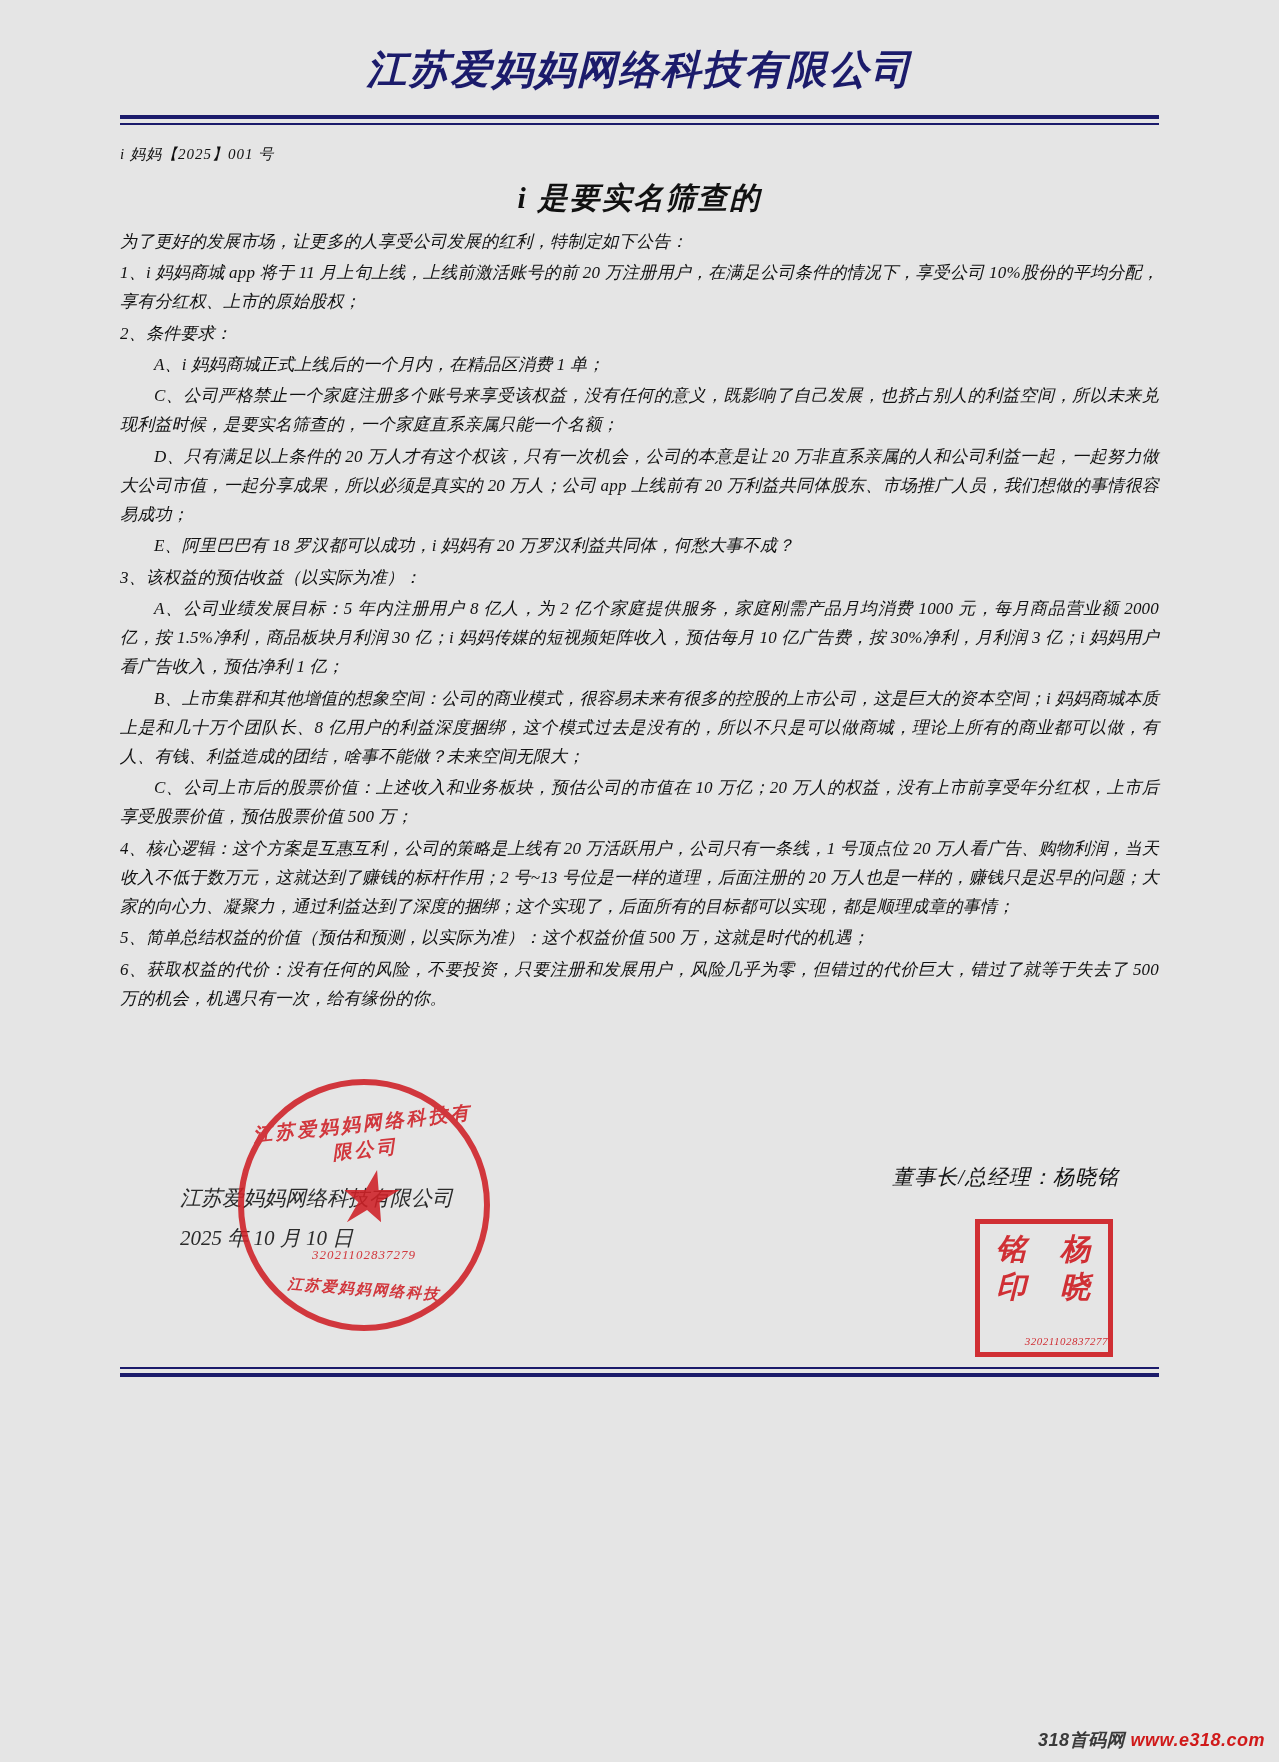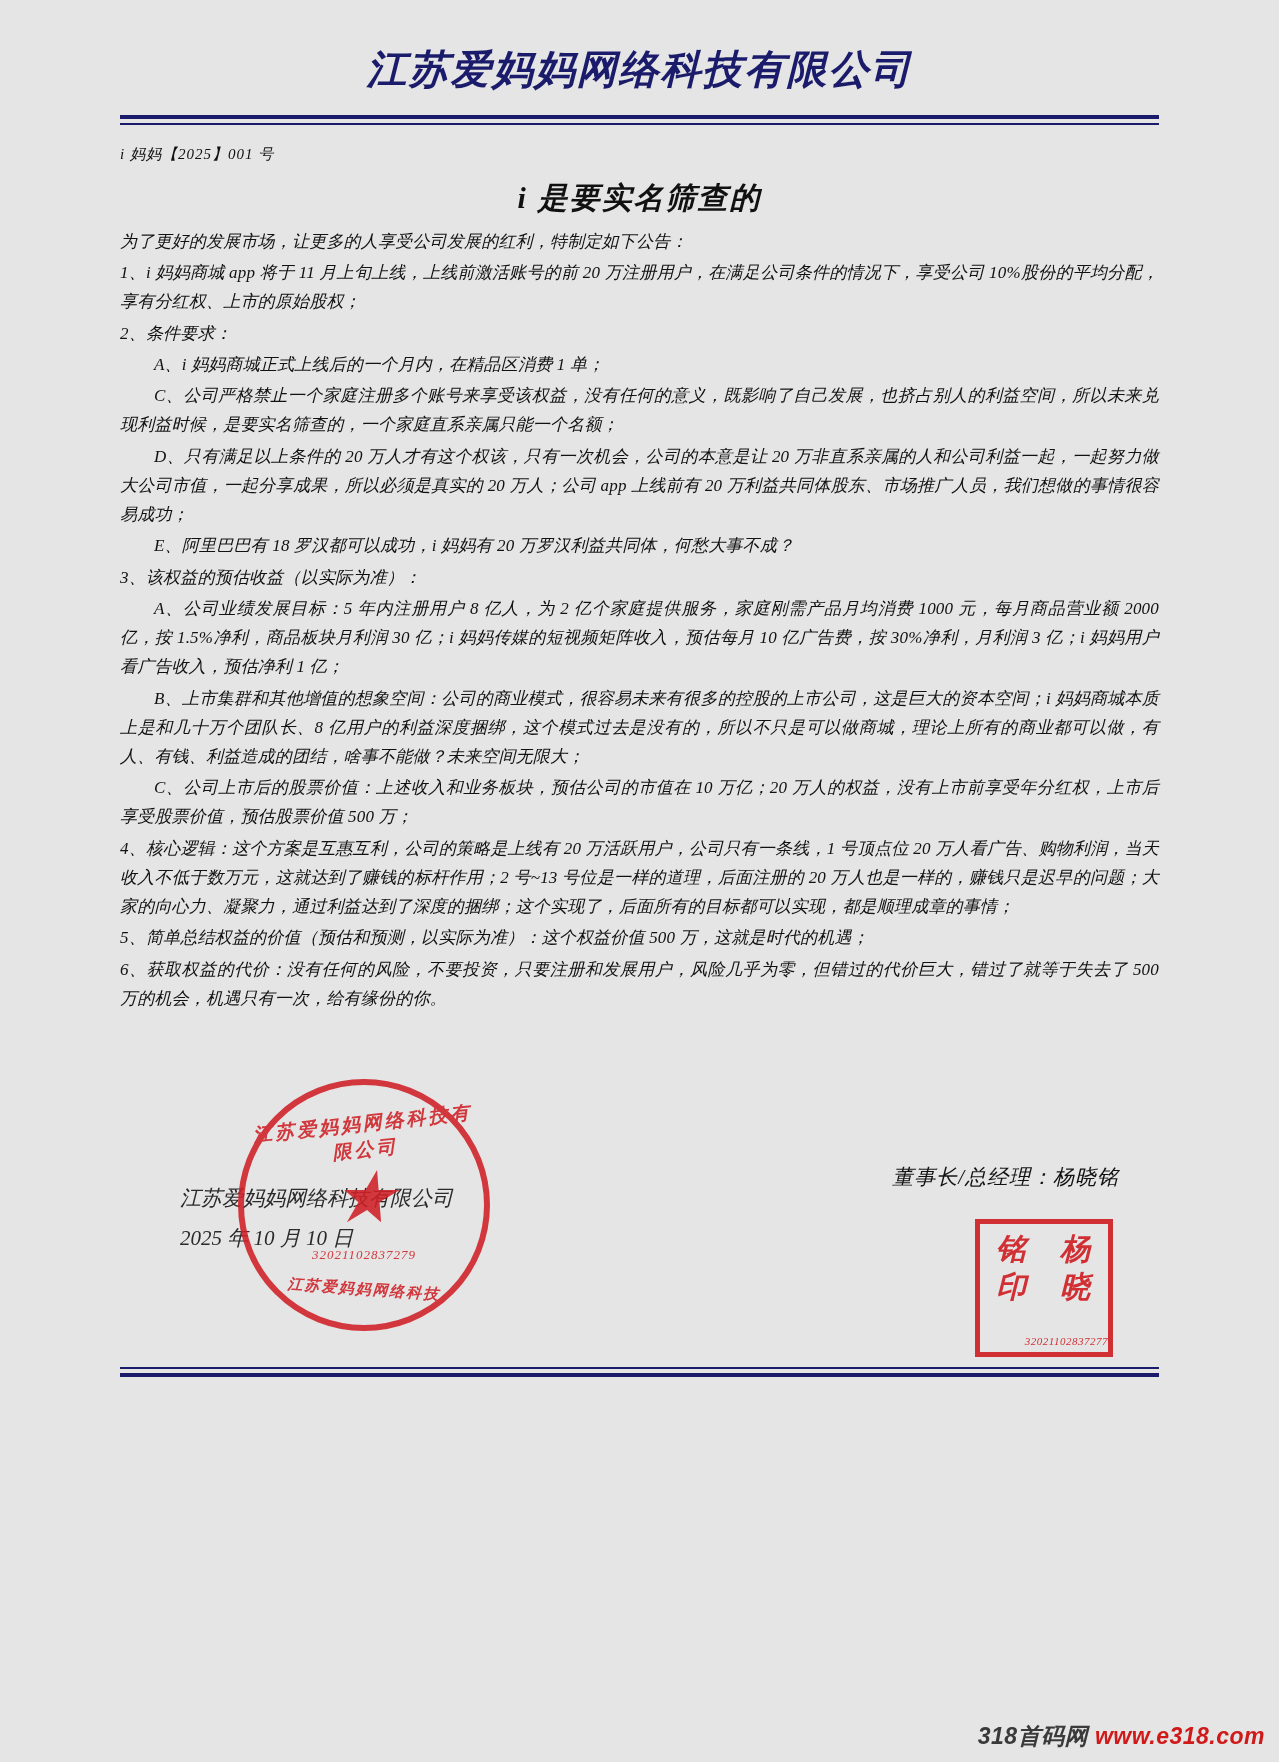--- a/index.html
+++ b/index.html
@@ -174,21 +174,21 @@
   }
   .footer-thick {
     border-top: 4px solid #1b1b6b;
     margin-top: 4px;
   }
   .watermark {
     position: absolute;
     right: 14px;
     bottom: 10px;
     font-family: "Liberation Sans", sans-serif;
-    font-size: 23px;
+    font-size: 18px;
     font-weight: bold;
     color: #3a3a3a;
     letter-spacing: 0.5px;
   }
   .watermark .red { color: #d01a1a; }
 </style>
 </head>
 <body>
 
 <div class="page">

